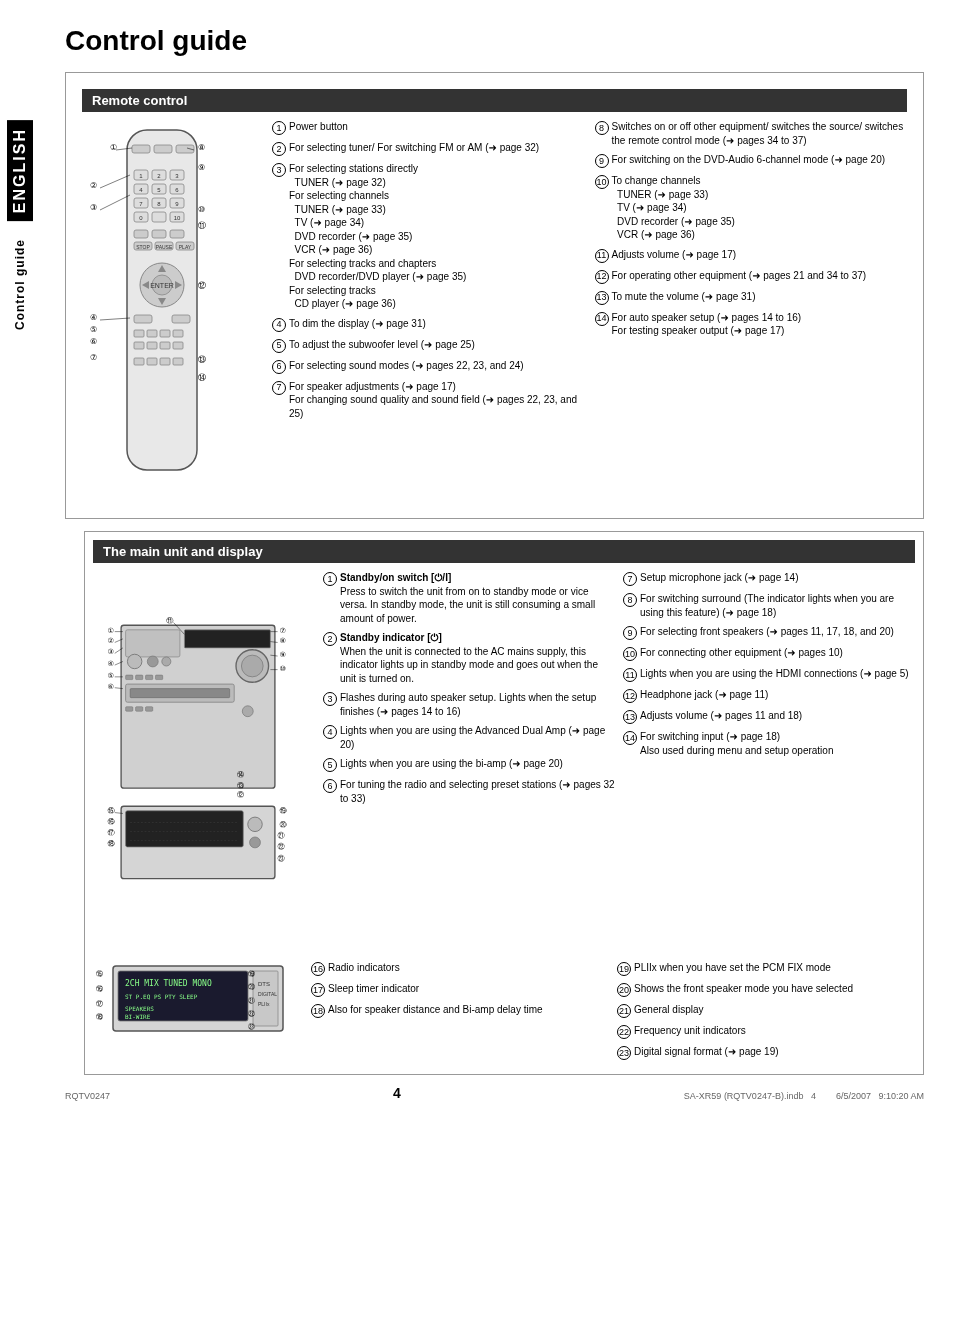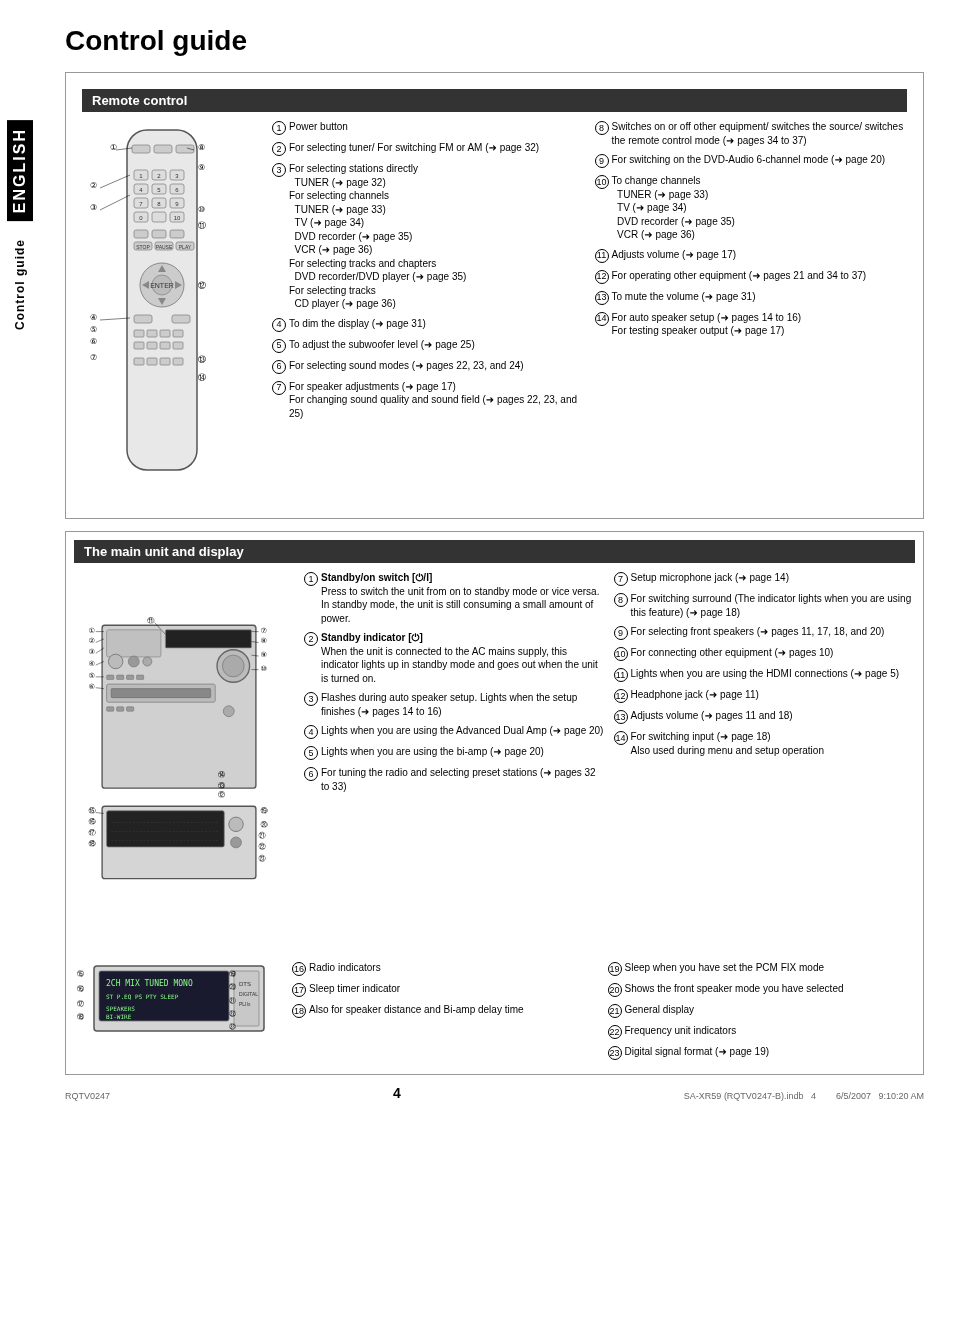--- a/index.html
+++ b/index.html
@@ -93,21 +93,21 @@
     }
 
     .remote-desc-col {
       flex: 1;
       font-size: 10px;
       line-height: 1.4;
     }
 
     
     .main-unit-section {
-      margin-left: 45px;
+      margin-left: 64px;
       border: 1px solid #999;
       padding: 8px;
     }
 
     .main-unit-content {
       display: flex;
       gap: 10px;
     }
 
     .main-unit-image-area {
@@ -577,21 +577,21 @@
             <span class="desc-text">Sleep timer indicator</span>
           </div>
           <div class="desc-item">
             <span class="desc-number">18</span>
             <span class="desc-text">Also for speaker distance and Bi-amp delay time</span>
           </div>
         </div>
         <div class="display-desc-col">
           <div class="desc-item">
             <span class="desc-number">19</span>
-            <span class="desc-text">Sleep when you have set the PCM FIX mode</span>
+            <span class="desc-text">PLIIx when you have set the PCM FIX mode</span>
           </div>
           <div class="desc-item">
             <span class="desc-number">20</span>
             <span class="desc-text">Shows the front speaker mode you have selected</span>
           </div>
           <div class="desc-item">
             <span class="desc-number">21</span>
             <span class="desc-text">General display</span>
           </div>
           <div class="desc-item">

